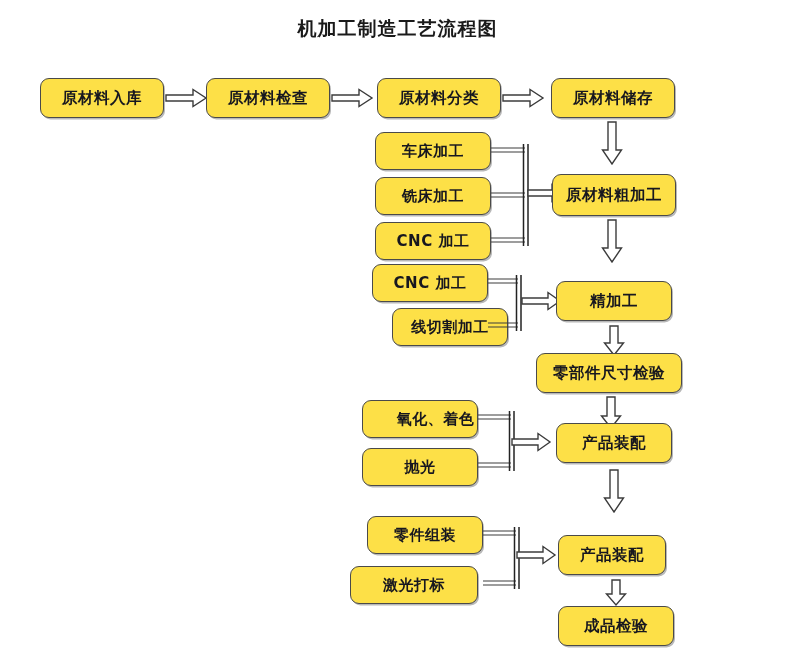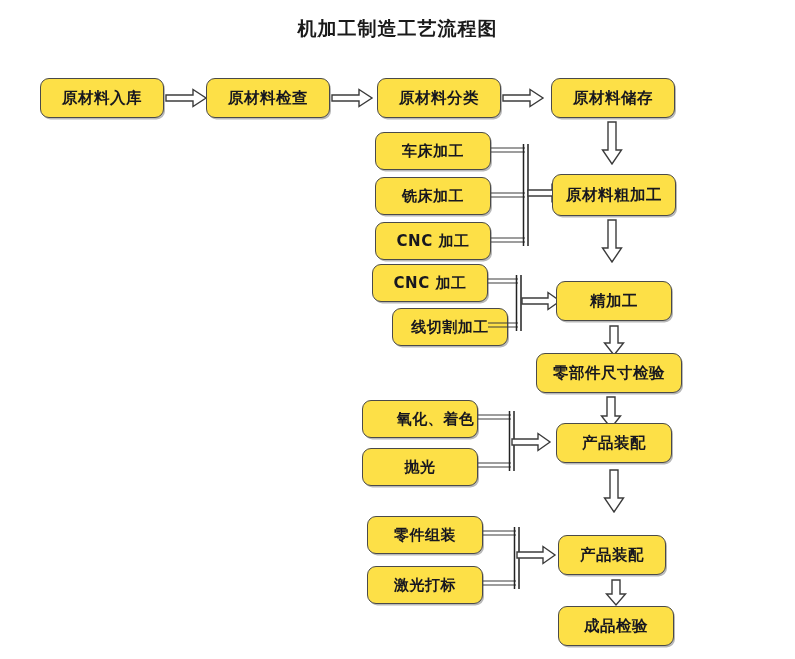--- a/index.html
+++ b/index.html
@@ -194,21 +194,21 @@
 
   <div class="node" style="left:556px; top:423px; width:116px; height:40px;">产品装配</div>
 
   <div class="arrow" style="left:603px; top:470px; width:22px; height:44px;">
     <svg width="22" height="44" viewBox="0 0 22 44">
         <path d="M7,0 L15,0 L15,28 L20.5,28 L11,42 L1.5,28 L7,28 Z"></path>
       </svg>
   </div>
 
   <div class="node small" style="left:367px; top:516px; width:116px; height:38px;">零件组装</div>
-  <div class="node small" style="left:367px; top:566px; width:116px; height:38px;">激光打标</div>
+  <div class="node small" style="left:350px; top:566px; width:128px; height:38px;">激光打标</div>
 
   <div class="merge" style="left:483px; top:516px; width:58px; height:92px;">
     <svg width="58" height="92" viewBox="0 0 58 92">
       <path class="stem" d="M0,15 L33,15 M0,19 L33,19"></path>
       <path class="stem" d="M0,65 L33,65 M0,69 L33,69"></path>
       <path class="bar" d="M31.5,11 L31.5,73 M36,11 L36,73"></path>
     </svg>
   </div>
 
   <div class="arrow" style="left:517px; top:545px; width:40px; height:20px;">

